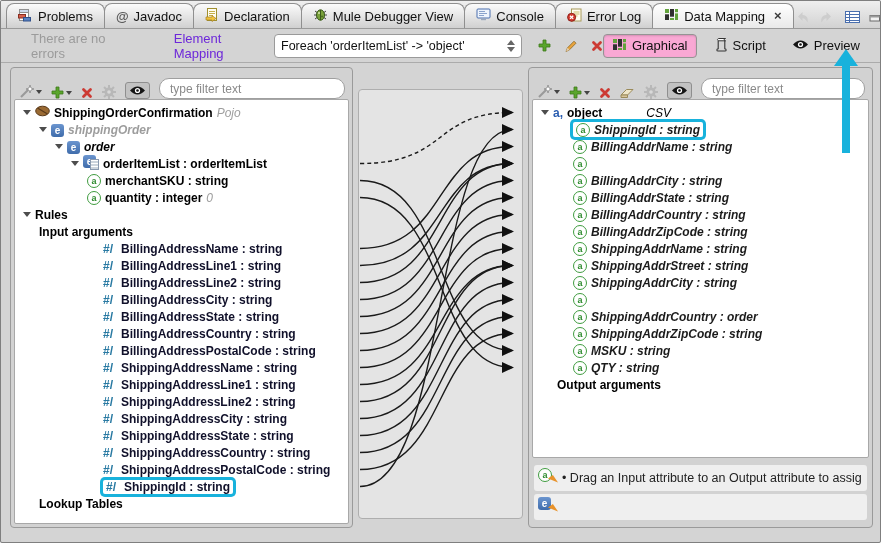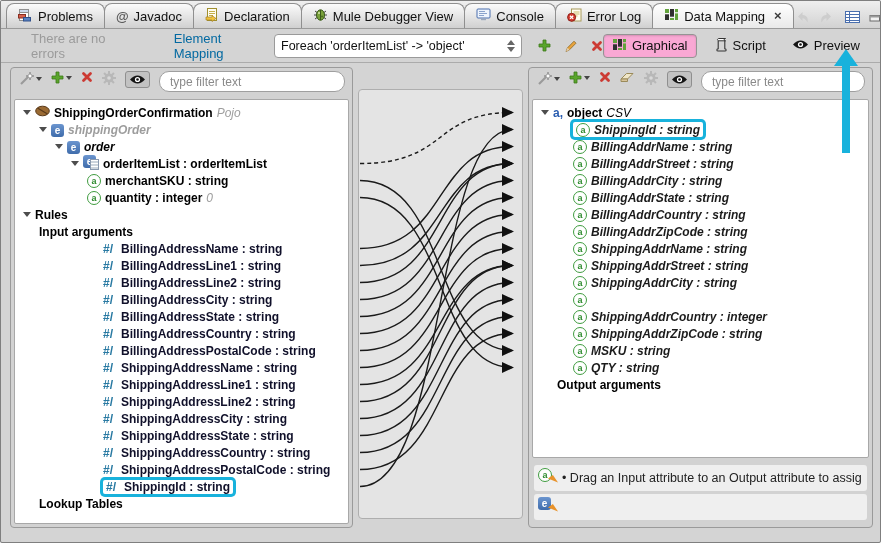--- a/index.html
+++ b/index.html
@@ -7,53 +7,53 @@
   
   .tabbar{position:absolute;left:0;top:0;width:100%;height:28px;background:linear-gradient(#efefef,#d2d2d2);display:flex;align-items:flex-end;padding-left:5px;box-sizing:border-box;border-bottom:1px solid #9a9a9a;}
   .tab{display:flex;align-items:center;gap:5px;height:24px;padding:0 11px;margin-right:-1px;border:1px solid #8f8f8f;border-bottom:none;border-radius:8px 8px 0 0;background:linear-gradient(#fbfbfb,#d0d0d0);font-size:13px;color:#111;white-space:nowrap;cursor:default;}
   .tab.active{background:linear-gradient(#ffffff,#e9e9e9);z-index:2;}
   .tab .close{margin-left:4px;font-weight:bold;color:#3a3a3a;font-size:13px;line-height:10px;}
   .winbtns{margin-left:auto;display:flex;align-items:center;gap:9px;padding:0 8px 4px 0;}
   .winbtns .wb{display:inline-flex;align-items:center;}
   
   .toolbar{position:absolute;left:0;top:28px;width:100%;height:34px;display:flex;align-items:center;box-sizing:border-box;padding:0 10px;background:#d4d4d4;border-bottom:1px solid #ababab;font-size:13px;}
   .status-text{color:#9b9b9b;margin-left:20px;}
-  .mapping-label{margin-left:45px;color:#0369a1;}
+  .mapping-label{margin-left:45px;color:#6d28d9;}
   .dropdown{margin-left:12px;width:268px;height:22px;background:#fff;border:1px solid #9a9a9a;border-radius:4px;display:flex;align-items:center;padding:0 6px;font-size:12.5px;color:#111;}
   .dropdown .dd-text{flex:1;white-space:nowrap;overflow:hidden;}
   .stepper{display:flex;flex-direction:column;gap:2px;margin-left:4px;}
   .stepper i{width:0;height:0;border-left:4px solid transparent;border-right:4px solid transparent;}
   .stepper .up{border-bottom:5px solid #666;}
   .stepper .down{border-top:5px solid #666;}
   .tb-act{display:flex;align-items:center;gap:13px;margin-left:16px;}
   .tb-ic{display:inline-flex;align-items:center;cursor:pointer;}
   .viewgroup{margin-left:auto;display:flex;align-items:center;gap:10px;margin-right:2px;}
   .view-btn{display:flex;align-items:center;gap:5px;padding:3px 8px;border-radius:4px;font-size:13px;color:#111;}
   .view-btn.active{background:#f9a8d4;border:1px solid #949494;box-shadow:inset 0 1px 2px rgba(0,0,0,.15);}
   
   .panel{position:absolute;background:#d2d2d2;border:1px solid #9a9a9a;border-radius:4px;box-sizing:border-box;display:flex;flex-direction:column;padding:3px;}
   .panel-left{left:9px;top:66px;width:343px;height:461px;}
   .panel-right{left:527px;top:66px;width:345px;height:461px;}
-  .panel-toolbar{height:28px;display:flex;align-items:flex-start;gap:9px;padding:0 4px;flex:0 0 auto;}
+  .panel-toolbar{height:28px;display:flex;align-items:flex-end;gap:9px;padding:0 4px;flex:0 0 auto;}
   .pt-ic{display:inline-flex;align-items:center;gap:2px;}
   .pt-ic .caret{width:0;height:0;border-left:3.5px solid transparent;border-right:3.5px solid transparent;border-top:4px solid #444;}
   .pt-ic.pressed{background:#c2c2c2;border:1px solid #8f8f8f;border-radius:3px;padding:2px 3px;}
   .filterbox{flex:1;height:19px;background:#fff;border:1px solid #9f9f9f;border-radius:10px;padding:0 10px;font-size:12px;color:#444;font-family:"Liberation Sans",sans-serif;outline:none;min-width:40px;}
   .filterbox::placeholder{color:#8a8a8a;}
   .tree-box{flex:1 1 auto;background:#fff;border:1px solid #a8a8a8;border-radius:2px;overflow:hidden;padding-top:4px;}
   
   .tree-row{height:17px;display:flex;align-items:center;font-size:12px;color:#000;white-space:nowrap;}
   .tri{width:0;height:0;border-left:4px solid transparent;border-right:4px solid transparent;border-top:5px solid #4d4d4d;display:inline-block;margin-right:4px;flex:0 0 auto;}
   .row-line{display:inline-flex;align-items:center;gap:4px;}
   .t-bold{font-weight:bold;}
   .t-gray{color:#9d9d9d;font-style:italic;font-weight:bold;}
   .t-grayit{color:#9d9d9d;font-style:italic;}
   .t-bolditalic{font-weight:bold;font-style:italic;}
   .t-attr{font-style:italic;font-weight:600;color:#1b1b1b;}
-  .t-italic{font-style:italic;}
+  .t-italic{font-style:italic;margin-left:40px;}
   .rule-prefix{color:#2879a2;font-weight:bold;margin-right:4px;}
   .rule-label{font-weight:bold;color:#10102a;}
   .hl{box-shadow:0 0 0 3px var(--accent);border-radius:2px;background:#fff;padding:0 3px;}
   
   .icon-e{display:inline-block;width:13px;height:13px;background:linear-gradient(#6b95cf,#3f6cab);color:#fff;border-radius:3px;font:bold 10px/13px "Liberation Sans",sans-serif;text-align:center;flex:0 0 auto;}
   .icon-el-wrap{position:relative;width:16px;height:14px;display:inline-block;flex:0 0 auto;}
   .icon-el-wrap .icon-e{position:absolute;left:0;top:0;}
   .icon-page{position:absolute;right:0;bottom:-1px;width:7px;height:9px;background:repeating-linear-gradient(#fff,#fff 1px,#9ab 2px,#fff 3px);border:1px solid #8a9ab0;}
   .icon-a{display:inline-block;width:12px;height:12px;border:1.5px solid #3f9c3f;border-radius:50%;background:#fff;color:#2e8b2e;font:bold 9px/12px "Liberation Sans",sans-serif;text-align:center;flex:0 0 auto;}
   .icon-csv{color:#2a5db0;font:bold 12px/12px "Liberation Sans",sans-serif;flex:0 0 auto;}
@@ -517,21 +517,20 @@
         </div>
         <div class="tree-row" style="padding-left: 40px;">
           <span class="row-line">
             <span><span class="icon-a">a</span></span>
             <span class="t-attr">BillingAddrName : string</span>
           </span>
         </div>
         <div class="tree-row" style="padding-left: 40px;">
           <span class="row-line">
             <span><span class="icon-a">a</span></span>
-            <span class="t-attr">BillingAddrStreet : string</span>
           </span>
         </div>
         <div class="tree-row" style="padding-left: 40px;">
           <span class="row-line">
             <span><span class="icon-a">a</span></span>
             <span class="t-attr">BillingAddrCity : string</span>
           </span>
         </div>
         <div class="tree-row" style="padding-left: 40px;">
           <span class="row-line">
@@ -570,21 +569,21 @@
           </span>
         </div>
         <div class="tree-row" style="padding-left: 40px;">
           <span class="row-line">
             <span><span class="icon-a">a</span></span>
           </span>
         </div>
         <div class="tree-row" style="padding-left: 40px;">
           <span class="row-line">
             <span><span class="icon-a">a</span></span>
-            <span class="t-attr">ShippingAddrCountry : integer</span>
+            <span class="t-attr">ShippingAddrCountry : order</span>
           </span>
         </div>
         <div class="tree-row" style="padding-left: 40px;">
           <span class="row-line">
             <span><span class="icon-a">a</span></span>
             <span class="t-attr">ShippingAddrZipCode : string</span>
           </span>
         </div>
         <div class="tree-row" style="padding-left: 40px;">
           <span class="row-line">

